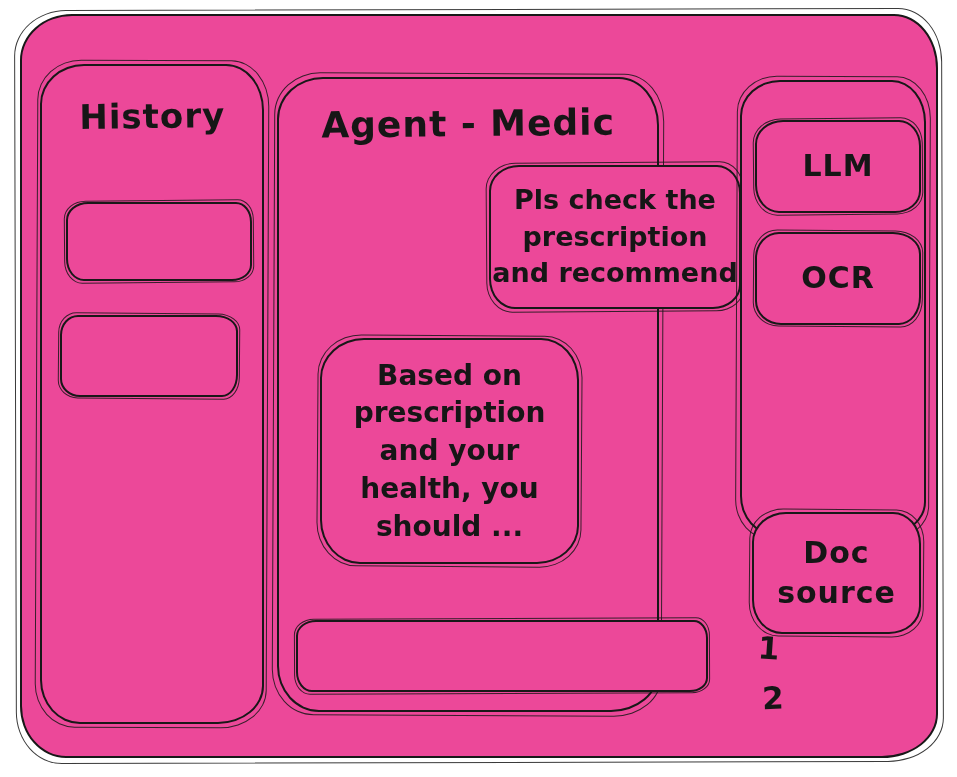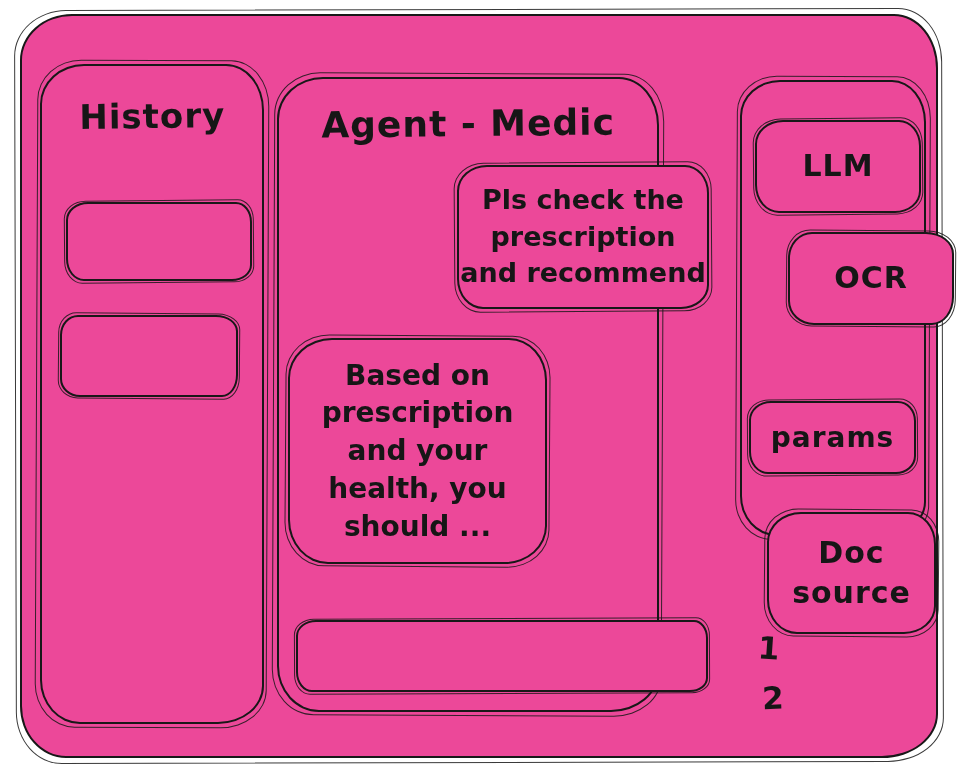--- a/index.html
+++ b/index.html
@@ -74,20 +74,21 @@
     transform: rotate(-.6deg);
   }
   .bubble {
     display: flex;
     align-items: center;
     justify-content: center;
     text-align: center;
     font-size: 27px;
     font-weight: bold;
     line-height: 1.35;
+    margin-left: 32px;
   }
   .bubble span { white-space: pre-line; }
   .bubble-user {
     left: 178px; top: 86px; width: 252px; height: 144px;
     border-radius: 30px 24px 28px 26px / 26px 28px 24px 30px;
   }
   .bubble-user::before { inset: -5px; transform: rotate(-.4deg); }
   .bubble-agent {
     left: 9px; top: 259px; width: 259px; height: 226px;
     border-radius: 44px 38px 42px 40px / 40px 42px 38px 44px;
@@ -125,31 +126,30 @@
   }
   .tool span { white-space: pre-line; line-height: 1.35; }
   .tool-llm {
     left: 13px; top: 38px; width: 166px; height: 93px;
     border-radius: 28px 22px 26px 24px / 24px 26px 22px 28px;
   }
   .tool-llm::before { inset: -4px; transform: rotate(-.6deg); }
   .tool-ocr {
     left: 13px; top: 150px; width: 166px; height: 93px;
     border-radius: 24px 28px 22px 26px / 26px 22px 28px 24px;
-    margin-left: 33px;
   }
   .tool-ocr::before { inset: -4px; transform: rotate(.5deg); }
   .tool-params {
     left: 7px; top: 319px; width: 167px; height: 73px;
     border-radius: 22px 18px 20px 19px / 19px 20px 18px 22px;
     font-size: 28px;
   }
   .tool-params::before { inset: -4px; transform: rotate(-.4deg); }
   .tool-doc {
-    left: 25px; top: 430px; width: 169px; height: 122px;
+    left: 10px; top: 430px; width: 169px; height: 122px;
     border-radius: 34px 28px 32px 30px / 30px 32px 28px 34px;
   }
   .tool-doc::before { inset: -5px; transform: rotate(.5deg); }
   .annot {
     position: absolute;
     font-size: 31px;
     font-weight: bold;
   }
   .annot-1 { left: 16px; top: 548px; transform: rotate(4deg); }
   .annot-2 { left: 20px; top: 598px; transform: rotate(-2deg); }
@@ -189,23 +189,20 @@
       </div>
     </main>
 
     <aside class="sketch tools-panel">
       <div class="sketch tool tool-llm">
         <span>LLM</span>
       </div>
       <div class="sketch tool tool-ocr">
         <span>OCR</span>
       </div>
-      <div class="sketch tool tool-params">
-        <span>params</span>
-      </div>
       <div class="sketch tool tool-doc">
         <span>Doc
 source</span>
       </div>
       <div class="annot annot-1">1</div>
       <div class="annot annot-2">2</div>
     </aside>
 
   </div>
 </div>

